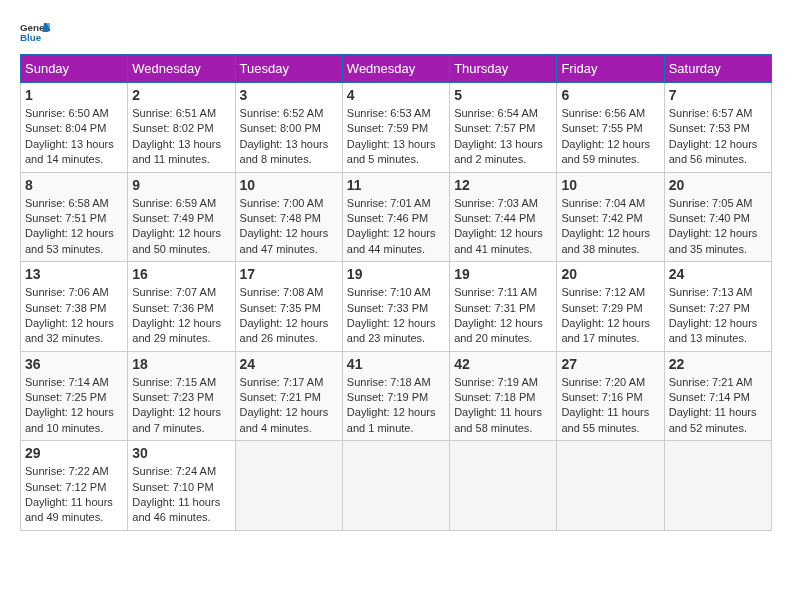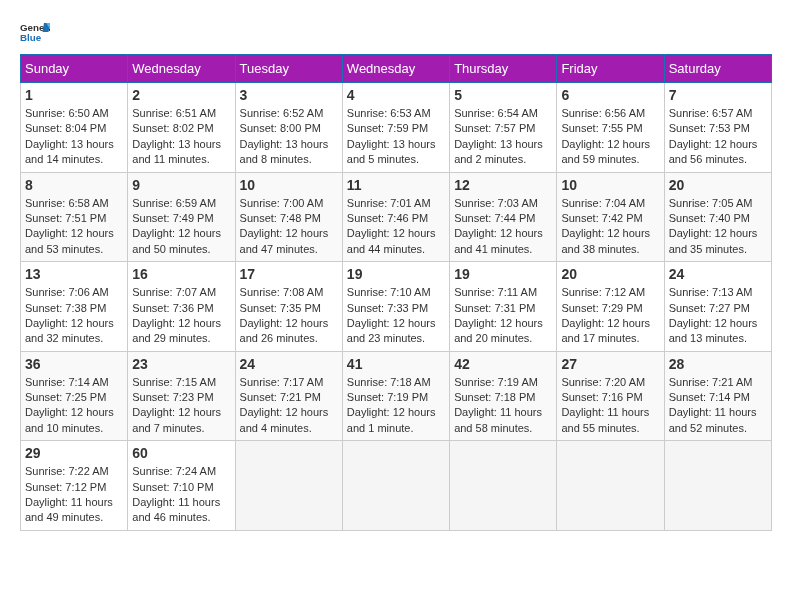--- a/index.html
+++ b/index.html
@@ -194,51 +194,51 @@
           <div class="day-number">24</div>
           <div class="day-info">Sunrise: 7:13 AM<br>Sunset: 7:27 PM<br>Daylight: 12 hours and 13 minutes.</div>
         </td>
       </tr>
       <tr class="week-row">
         <td>
           <div class="day-number">36</div>
           <div class="day-info">Sunrise: 7:14 AM<br>Sunset: 7:25 PM<br>Daylight: 12 hours and 10 minutes.</div>
         </td>
         <td>
-          <div class="day-number">23</div>
+          <div class="day-number">18</div>
           <div class="day-info">Sunrise: 7:15 AM<br>Sunset: 7:23 PM<br>Daylight: 12 hours and 7 minutes.</div>
         </td>
         <td>
           <div class="day-number">24</div>
           <div class="day-info">Sunrise: 7:17 AM<br>Sunset: 7:21 PM<br>Daylight: 12 hours and 4 minutes.</div>
         </td>
         <td>
           <div class="day-number">41</div>
           <div class="day-info">Sunrise: 7:18 AM<br>Sunset: 7:19 PM<br>Daylight: 12 hours and 1 minute.</div>
         </td>
         <td>
           <div class="day-number">42</div>
           <div class="day-info">Sunrise: 7:19 AM<br>Sunset: 7:18 PM<br>Daylight: 11 hours and 58 minutes.</div>
         </td>
         <td>
           <div class="day-number">27</div>
           <div class="day-info">Sunrise: 7:20 AM<br>Sunset: 7:16 PM<br>Daylight: 11 hours and 55 minutes.</div>
         </td>
         <td>
-          <div class="day-number">28</div>
+          <div class="day-number">22</div>
           <div class="day-info">Sunrise: 7:21 AM<br>Sunset: 7:14 PM<br>Daylight: 11 hours and 52 minutes.</div>
         </td>
       </tr>
       <tr class="week-row">
         <td>
           <div class="day-number">29</div>
           <div class="day-info">Sunrise: 7:22 AM<br>Sunset: 7:12 PM<br>Daylight: 11 hours and 49 minutes.</div>
         </td>
         <td>
-          <div class="day-number">60</div>
+          <div class="day-number">30</div>
           <div class="day-info">Sunrise: 7:24 AM<br>Sunset: 7:10 PM<br>Daylight: 11 hours and 46 minutes.</div>
         </td>
         <td class="empty"></td>
         <td class="empty"></td>
         <td class="empty"></td>
         <td class="empty"></td>
         <td class="empty"></td>
       </tr>
     </tbody>
 </table>

